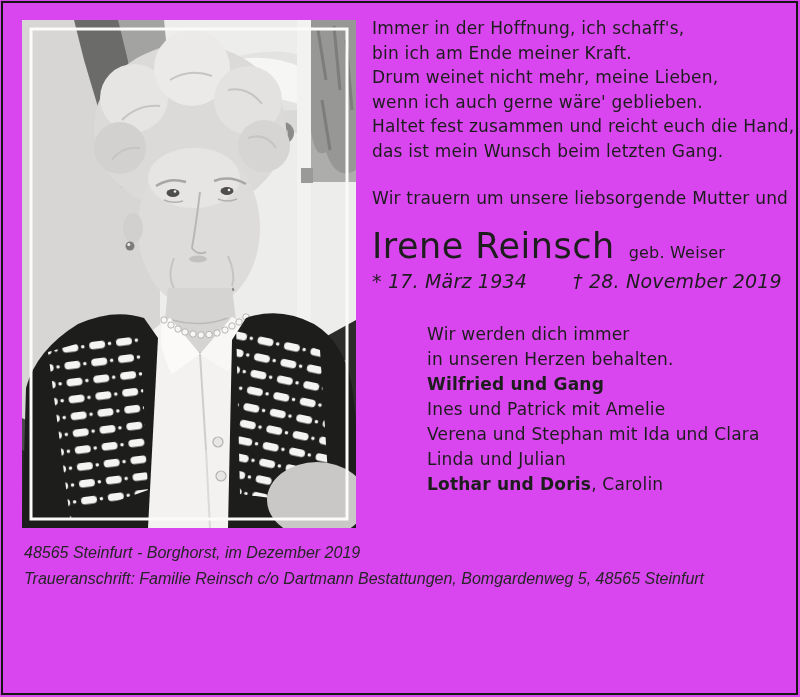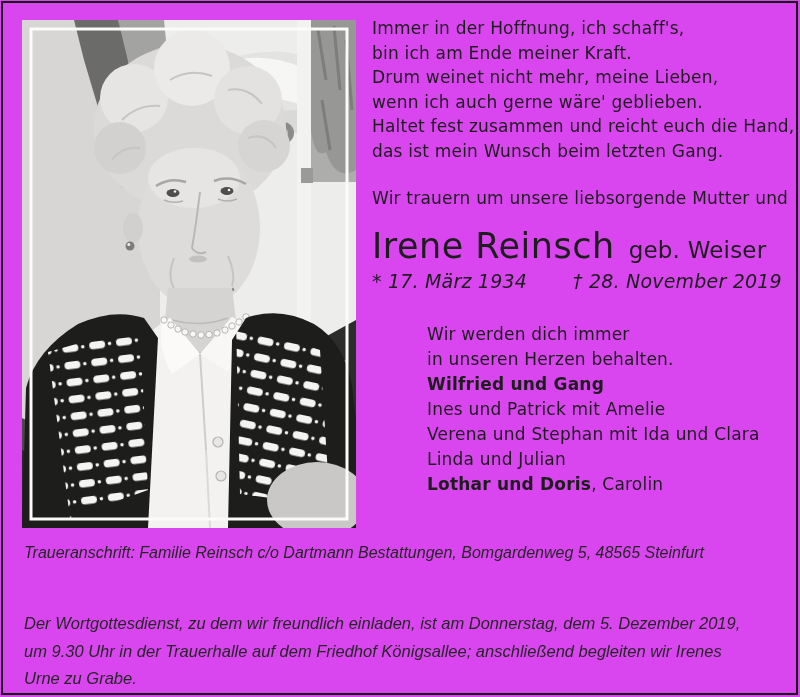--- a/index.html
+++ b/index.html
@@ -19,21 +19,21 @@
   
   .main-col{
     position:absolute;left:372px;top:16px;width:414px;
     letter-spacing:.2px;
   }
   .poem div{font-size:17px;line-height:24.6px;white-space:nowrap;}
   .intro{margin-top:21px;}
   .intro div{font-size:17px;line-height:27px;white-space:nowrap;}
   .name-row{margin-top:12px;white-space:nowrap;}
   .name{font-size:35px;line-height:44px;font-weight:500;letter-spacing:.5px;}
-  .maiden{font-size:23px;margin-left:14px;}
+  .maiden{font-size:16px;margin-left:14px;}
   .dates{margin-top:2px;font-size:19px;white-space:nowrap;font-style:italic;}
   .dates .death{margin-left:46px;}
   .family{margin-top:30px;padding-left:55px;}
   .family div{font-size:17px;line-height:25px;white-space:nowrap;}
   .family .b{font-weight:bold;}
   
   .footer-address{
     position:absolute;left:24px;top:540px;width:760px;
     font-family:"Liberation Sans", sans-serif;font-style:italic;
     font-size:16px;line-height:26px;color:#262626;
@@ -214,21 +214,17 @@
       <div>in unseren Herzen behalten.</div>
       <div><span class="b">Wilfried und Gang</span><span></span></div>
       <div><span class="b"></span><span>Ines und Patrick mit Amelie</span></div>
       <div><span class="b"></span><span>Verena und Stephan mit Ida und Clara</span></div>
       <div><span class="b"></span><span>Linda und Julian</span></div>
       <div><span class="b">Lothar und Doris</span><span>, Carolin</span></div>
     </div>
   </div>
 
   <div class="footer-address">
+    <div class="nowrap">48565 Steinfurt - Borghorst, im Dezember 2019</div>
     <div class="nowrap">Traueranschrift: Familie Reinsch c/o Dartmann Bestattungen, Bomgardenweg 5, 48565 Steinfurt</div>
   </div>
 
-  <div class="footer-service">
-    <div class="nowrap">Der Wortgottesdienst, zu dem wir freundlich einladen, ist am Donnerstag, dem 5. Dezember 2019,</div>
-    <div class="nowrap">um 9.30 Uhr in der Trauerhalle auf dem Friedhof Königsallee; anschließend begleiten wir Irenes</div>
-    <div class="nowrap">Urne zu Grabe.</div>
-  </div>
 </div>
 
 </body></html>

